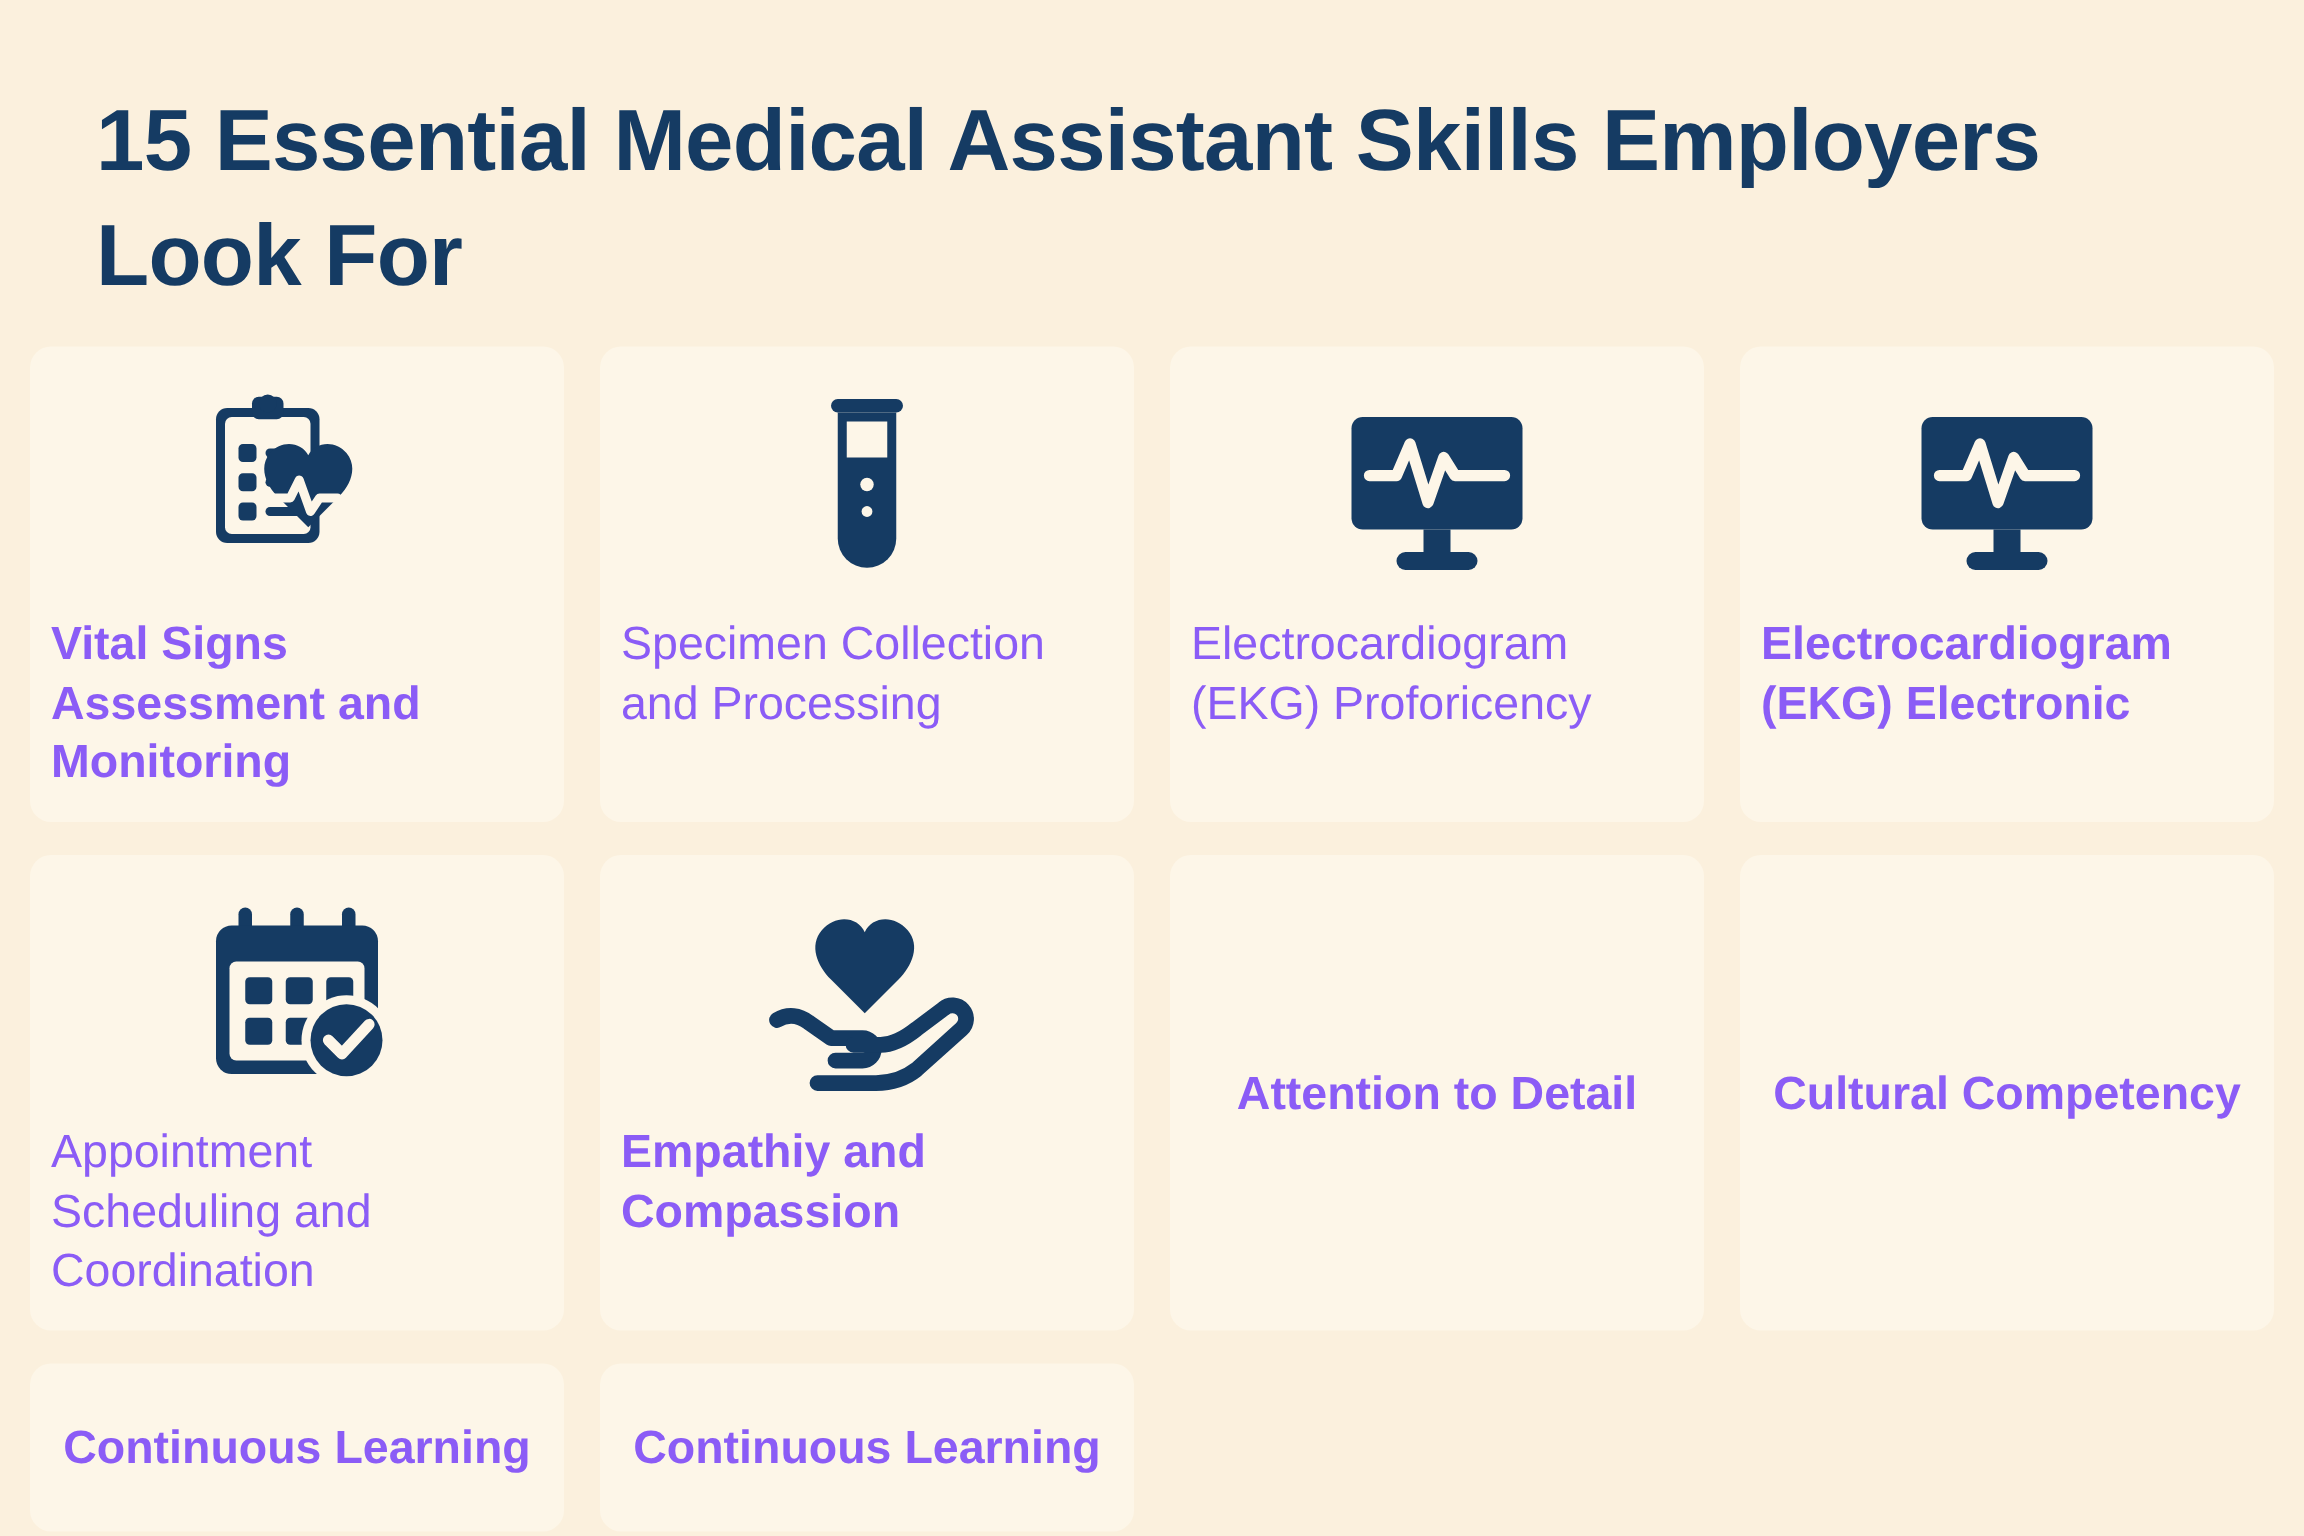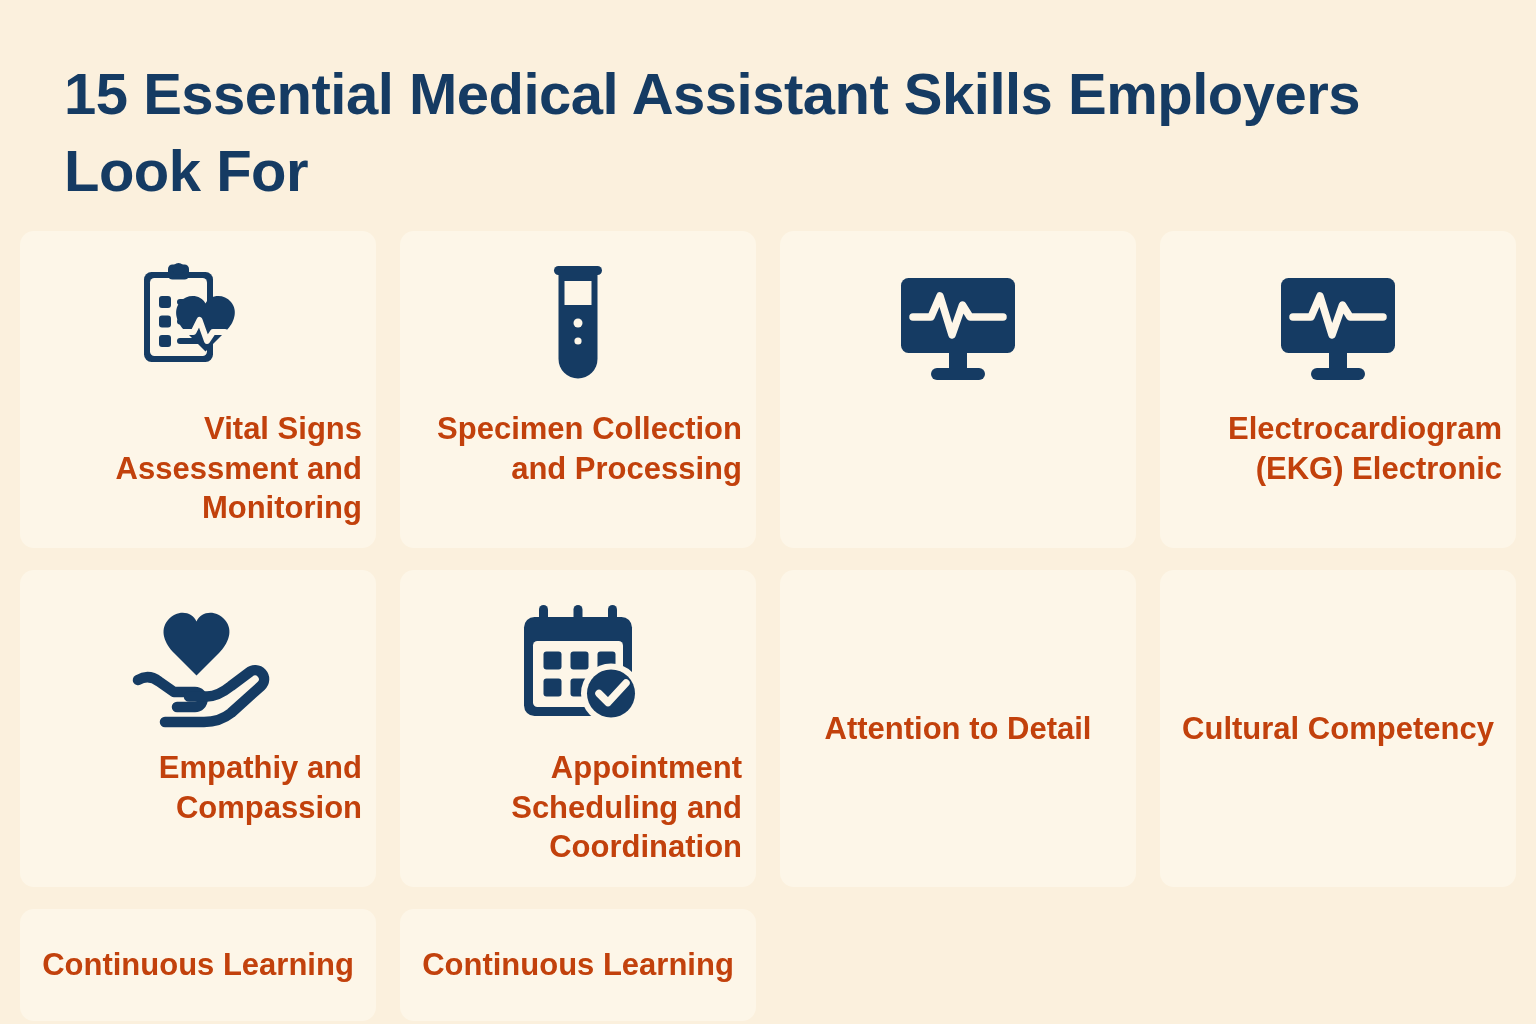--- a/index.html
+++ b/index.html
@@ -59,27 +59,27 @@
     display: flex;
     align-items: center;
     justify-content: center;
     margin-bottom: 8px;
   }
   .icon svg { display: block; }
   .label {
     font-size: 31px;
     line-height: 1.28;
     font-weight: bold;
-    color: #c2410c;
-    text-align: right;
+    color: #8b5cf6;
+    text-align: left;
     max-width: 330px;
   }
   .card.short .label { font-size: 31px; }
   .card-2 .label, .card-4 .label, .card-7 .label {
-    font-weight: bold;
+    font-weight: normal;
   }
 </style>
 </head>
 <body>
 
 <div class="infographic">
 
   <h1 class="title">15 Essential Medical Assistant Skills Employers Look For</h1>
 
   <div class="grid">
@@ -120,45 +120,35 @@
 
     <div class="card tall card-4">
       <div class="icon">
         <svg width="150" height="150" viewBox="0 0 100 100" fill="#153b63" aria-hidden="true">
           <rect x="12" y="18" width="76" height="50" rx="5"></rect>
           <path d="M20 44h12l6-14 8 26 7-20 5 8h22" stroke="#fdf6e8" stroke-width="5" fill="none" stroke-linecap="round" stroke-linejoin="round"></path>
           <rect x="44" y="68" width="12" height="10"></rect>
           <rect x="32" y="78" width="36" height="8" rx="4"></rect>
         </svg>
       </div>
+      <div class="label">Electrocardiogram (EKG) Proforicency</div>
     </div>
 
     <div class="card tall card-5">
       <div class="icon">
         <svg width="150" height="150" viewBox="0 0 100 100" fill="#153b63" aria-hidden="true">
           <rect x="12" y="18" width="76" height="50" rx="5"></rect>
           <path d="M20 44h12l6-14 8 26 7-20 5 8h22" stroke="#fdf6e8" stroke-width="5" fill="none" stroke-linecap="round" stroke-linejoin="round"></path>
           <rect x="44" y="68" width="12" height="10"></rect>
           <rect x="32" y="78" width="36" height="8" rx="4"></rect>
         </svg>
       </div>
       <div class="label">Electrocardiogram (EKG) Electronic</div>
     </div>
 
-
-    <div class="card tall card-8">
-      <div class="icon">
-        <svg width="150" height="150" viewBox="0 0 100 100" fill="#153b63" aria-hidden="true">
-          <path d="M68 20c-6-7-16-6-19 1-3-7-13-8-19-1-6 7-2 16 4 22l15 15 15-15c6-6 10-15 4-22z"></path>
-          <path d="M10 60c5-3 10-2 14 1l10 7h14a5 5 0 0 1 0 10H36" stroke="#153b63" stroke-width="7" fill="none" stroke-linecap="round" stroke-linejoin="round"></path>
-          <path d="M44 71h12c6 0 11-3 16-7l12-9a6 6 0 0 1 8 9L72 82c-5 4-11 6-18 6H28" stroke="#153b63" stroke-width="7" fill="none" stroke-linecap="round" stroke-linejoin="round"></path>
-        </svg>
-      </div>
-      <div class="label">Empathiy and Compassion</div>
-    </div>
 
     <div class="card tall card-7">
       <div class="icon">
         <svg width="150" height="150" viewBox="0 0 100 100" fill="#153b63" aria-hidden="true">
           <rect x="24" y="10" width="6" height="16" rx="3"></rect>
           <rect x="47" y="10" width="6" height="16" rx="3"></rect>
           <rect x="70" y="10" width="6" height="16" rx="3"></rect>
           <rect x="14" y="18" width="72" height="66" rx="7"></rect>
           <rect x="20" y="34" width="60" height="44" rx="3" fill="#fdf6e8"></rect>
           <rect x="27" y="41" width="12" height="12" rx="2"></rect>
@@ -167,20 +157,31 @@
           <rect x="27" y="59" width="12" height="12" rx="2"></rect>
           <rect x="45" y="59" width="12" height="12" rx="2"></rect>
           <circle cx="72" cy="69" r="20" fill="#fdf6e8"></circle>
           <circle cx="72" cy="69" r="16"></circle>
           <path d="M64 69l6 6 12-13" stroke="#fdf6e8" stroke-width="5" fill="none" stroke-linecap="round" stroke-linejoin="round"></path>
         </svg>
       </div>
       <div class="label">Appointment Scheduling and Coordination</div>
     </div>
 
+    <div class="card tall card-8">
+      <div class="icon">
+        <svg width="150" height="150" viewBox="0 0 100 100" fill="#153b63" aria-hidden="true">
+          <path d="M68 20c-6-7-16-6-19 1-3-7-13-8-19-1-6 7-2 16 4 22l15 15 15-15c6-6 10-15 4-22z"></path>
+          <path d="M10 60c5-3 10-2 14 1l10 7h14a5 5 0 0 1 0 10H36" stroke="#153b63" stroke-width="7" fill="none" stroke-linecap="round" stroke-linejoin="round"></path>
+          <path d="M44 71h12c6 0 11-3 16-7l12-9a6 6 0 0 1 8 9L72 82c-5 4-11 6-18 6H28" stroke="#153b63" stroke-width="7" fill="none" stroke-linecap="round" stroke-linejoin="round"></path>
+        </svg>
+      </div>
+      <div class="label">Empathiy and Compassion</div>
+    </div>
+
     <div class="card short card-9">
       <div class="label">Attention to Detail</div>
     </div>
 
     <div class="card short card-10">
       <div class="label">Cultural Competency</div>
     </div>
 
     <div class="card short card-11">
       <div class="label">Continuous Learning</div>

